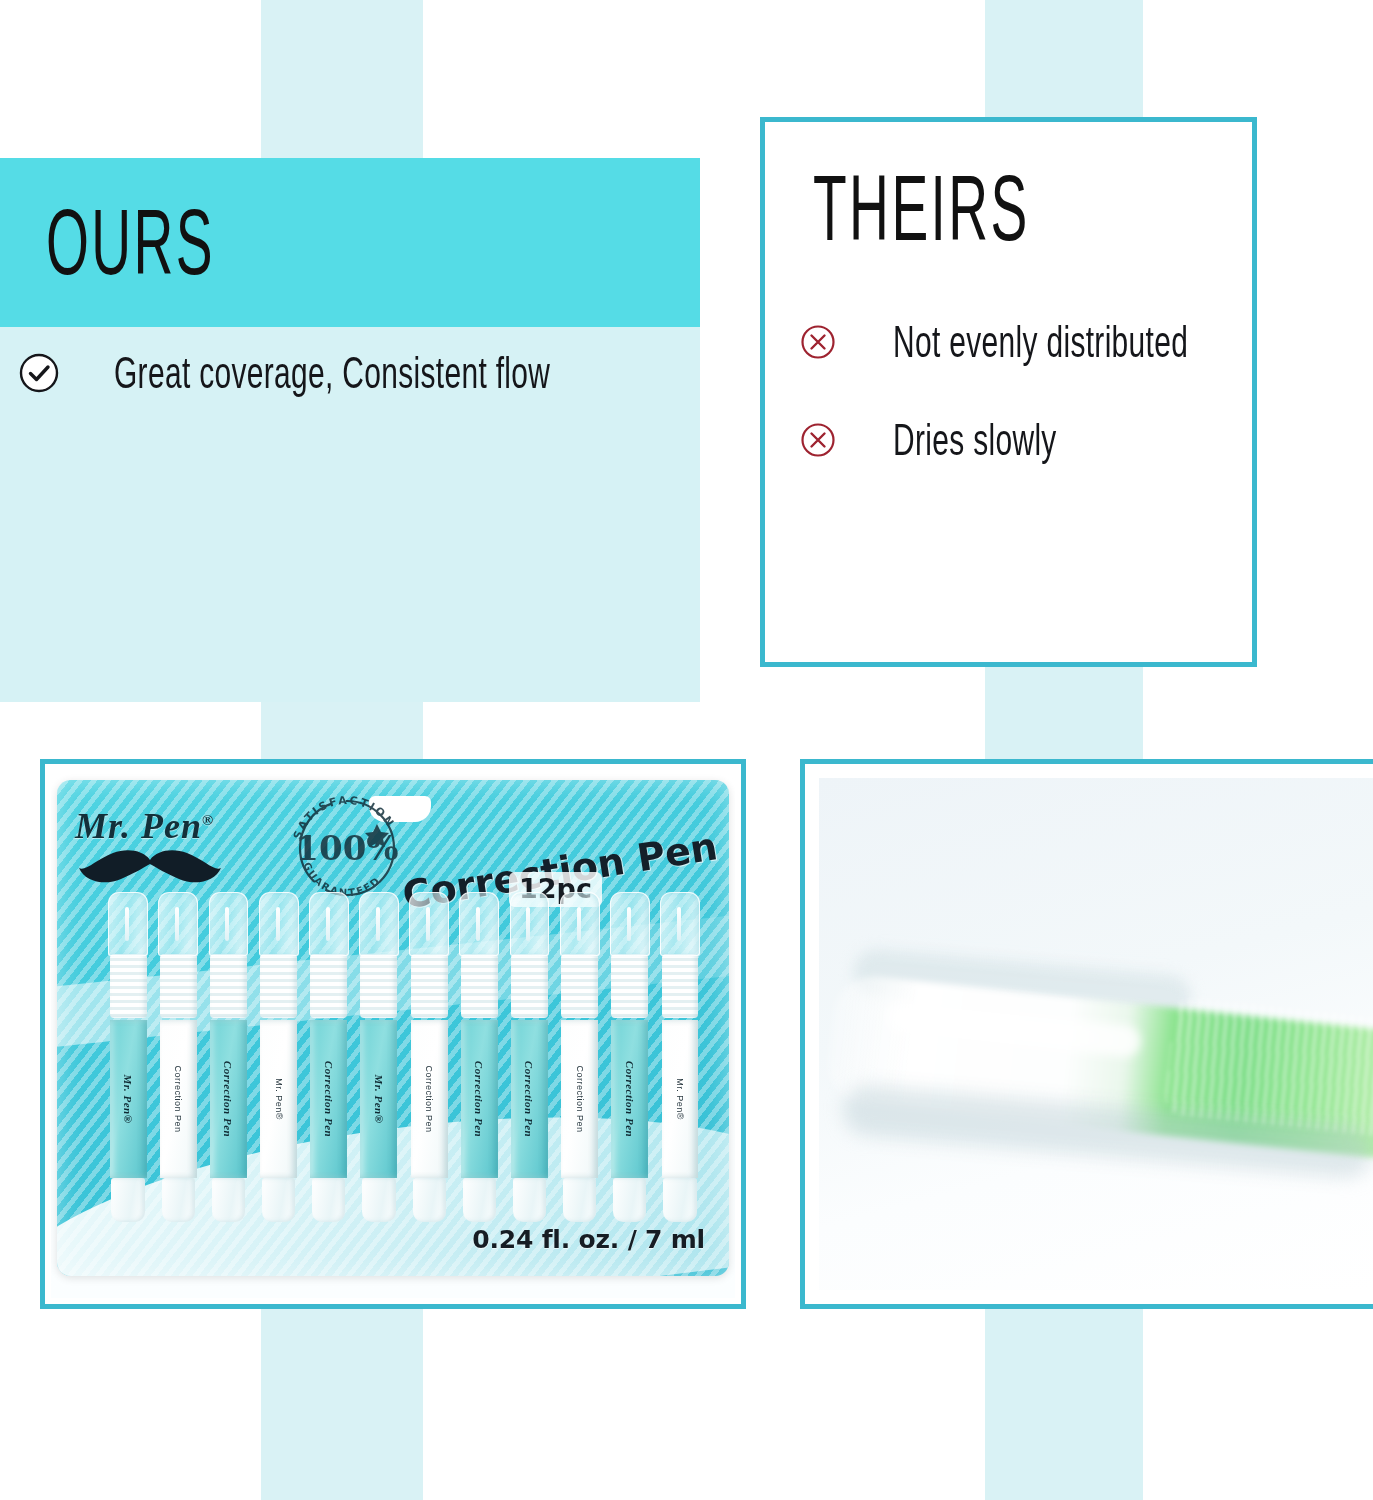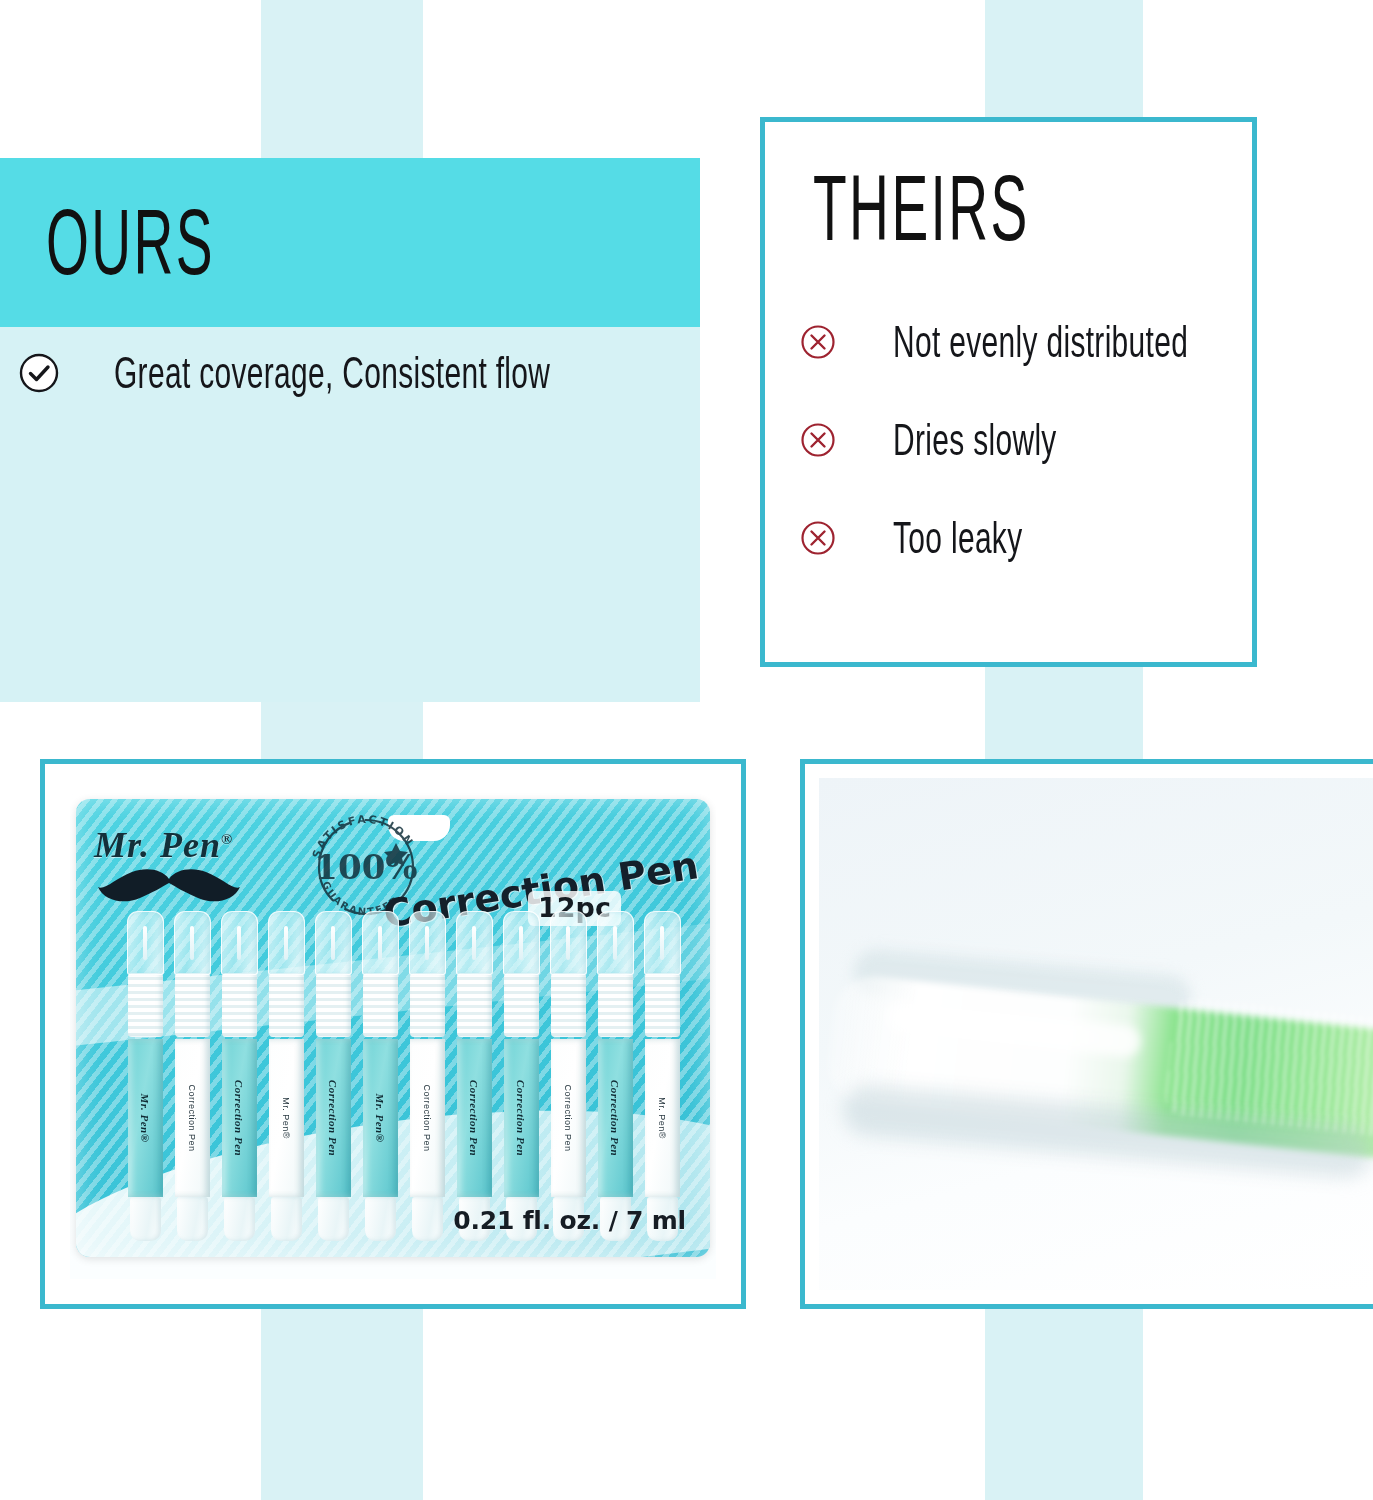--- a/index.html
+++ b/index.html
@@ -44,21 +44,21 @@
     transform:scaleX(0.60);transform-origin:left top;
     white-space:nowrap;
   }
   .theirs-list{position:absolute;left:32px;top:196px;right:10px;}
   .bullet.bad .txt{color:#15161a;}
 
   
   #pack-frame{
     position:absolute;left:0;top:743px;width:706px;height:550px;
     border:5px solid #3bb8ce;box-sizing:border-box;background:#ffffff;
-    padding:25px;
+    padding:6px;
   }
   #pack-photo{
     position:relative;width:100%;height:100%;overflow:hidden;
     background:linear-gradient(180deg,#ffffff 0%,#fbfeff 100%);
   }
   
   #blister{
     position:absolute;left:6px;top:10px;right:6px;bottom:22px;
     border-radius:14px;
     background:
@@ -274,29 +274,20 @@
     <div class="bullet bad">
       <span class="mark">
         <svg viewBox="0 0 42 42" width="42" height="42">
           <circle cx="21" cy="21" r="15.5" fill="#ffffff" stroke="#9e2330" stroke-width="2.2"></circle>
           <path d="M14.5 14.5 L27.5 27.5 M27.5 14.5 L14.5 27.5" fill="none" stroke="#9e2330" stroke-width="2.4" stroke-linecap="round"></path>
         </svg>
       </span>
       <span class="txt">Dries slowly</span>
     </div>
 
-    <div class="bullet bad">
-      <span class="mark">
-        <svg viewBox="0 0 42 42" width="42" height="42">
-          <circle cx="21" cy="21" r="15.5" fill="#ffffff" stroke="#9e2330" stroke-width="2.2"></circle>
-          <path d="M14.5 14.5 L27.5 27.5 M27.5 14.5 L14.5 27.5" fill="none" stroke="#9e2330" stroke-width="2.4" stroke-linecap="round"></path>
-        </svg>
-      </span>
-      <span class="txt">Too leaky</span>
-    </div>
 
   </div>
 </section>
 
 <figure id="pack-frame">
   <div id="pack-photo">
     <div id="blister">
       <div id="swoosh2"></div>
       <div id="swoosh"></div>
       <div id="hang-hole"></div>
@@ -425,21 +416,21 @@
         <div class="pen alt">
             <div class="cap"></div>
             <div class="grip"></div>
             <div class="barrel">
               <span class="lbl">Mr. Pen®</span>
             </div>
             <div class="tail"></div>
           </div>
       </div>
 
-      <div id="volume">0.21 fl. oz. / 7 ml</div>
+      <div id="volume">0.24 fl. oz. / 7 ml</div>
     </div>
   </div>
 </figure>
 
 <figure id="macro-frame">
   <div id="macro-photo">
     <div id="macro-top-blur"></div>
     <div id="macro-pen"></div>
     <div id="macro-ribs"></div>
     <div id="macro-highlight"></div>

